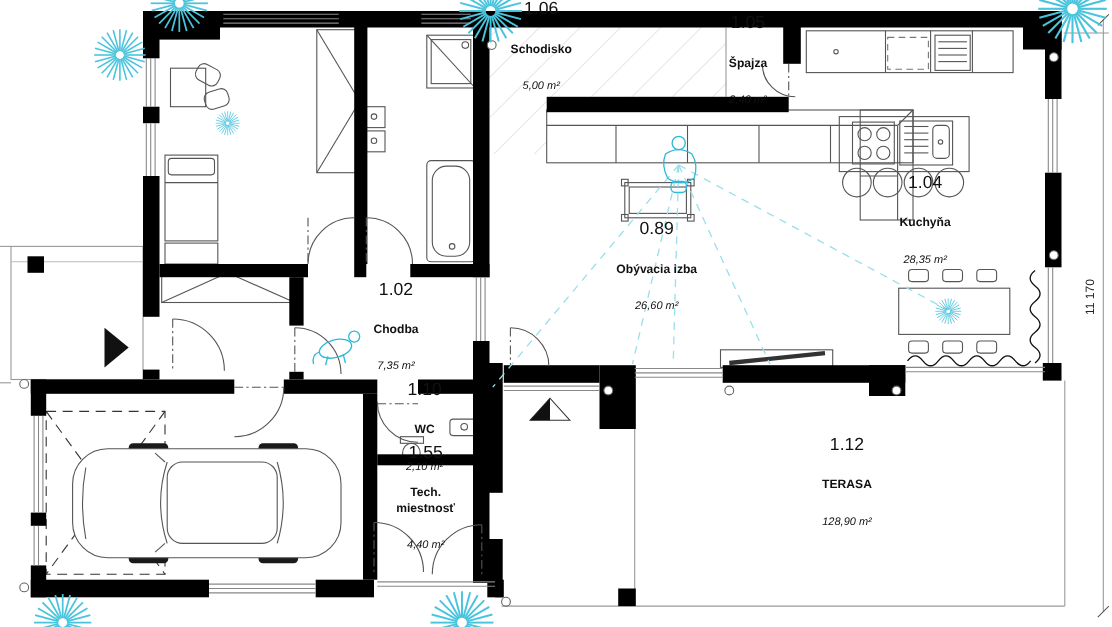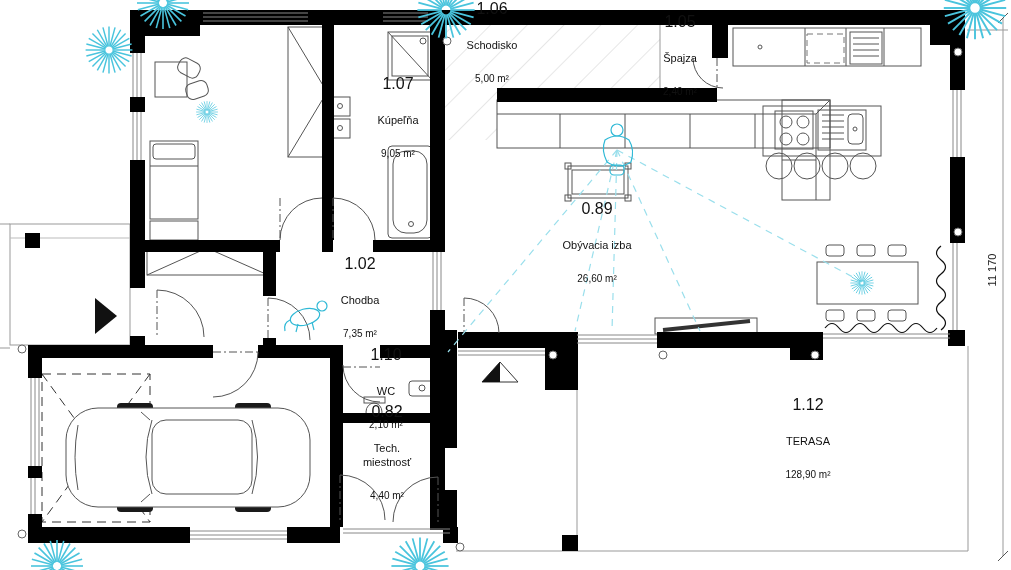--- a/index.html
+++ b/index.html
@@ -2,22 +2,22 @@
 <html><head>
 <meta charset="utf-8">
 <style>
   html,body{margin:0;padding:0;background:#fff;}
   .stage{position:relative;width:1011px;height:570px;background:#fff;overflow:hidden;
          font-family:"Liberation Sans", sans-serif;}
   .plan-svg{position:absolute;left:0;top:0;}
   .room-label{position:absolute;transform:translate(-50%,-50%);text-align:center;
               color:#111;line-height:1.25;white-space:pre-line;pointer-events:none;}
   .room-label .rid{display:block;font-size:16px;}
-  .room-label .rname{display:block;font-size:11px;font-weight:normal;}
-  .room-label .rarea{display:block;font-size:10px;}
+  .room-label .rname{display:block;font-size:11px;font-weight:bold;}
+  .room-label .rarea{display:block;font-size:10px;font-style:italic;}
   .dim-label{position:absolute;left:961px;top:264px;width:62px;text-align:center;
              font-size:11px;color:#222;transform:rotate(-90deg);}
   .tree{stroke:#49c4dd;stroke-width:1.6;}
   .cyan{stroke:#2fb9d6;fill:none;stroke-width:1.2;}
   .wall{fill:#000;}
   .fur{stroke:#555;fill:none;stroke-width:1;}
   .furw{stroke:#555;fill:#fff;stroke-width:1;}
   .glass{stroke:#888;stroke-width:1;}
   .door{stroke:#555;fill:none;stroke-width:1;}
   .leaf{stroke:#555;stroke-width:1;stroke-dasharray:8 3 2 3;}
@@ -391,47 +391,47 @@
 <div class="room-label" style="left:360px;top:297px">
   <span class="rid">1.02</span>
   <span class="rname">Chodba</span>
   <span class="rarea">7,35 m²</span>
 </div>
 <div class="room-label" style="left:597px;top:242px">
   <span class="rid">0.89</span>
   <span class="rname">Obývacia izba</span>
   <span class="rarea">26,60 m²</span>
 </div>
+<div class="room-label" style="left:841px;top:200px">
+  <span class="rid">1.04</span>
+  <span class="rname">Kuchyňa</span>
+  <span class="rarea">28,35 m²</span>
+</div>
 <div class="room-label" style="left:680px;top:55px">
   <span class="rid">1.05</span>
   <span class="rname">Špajza</span>
   <span class="rarea">2,40 m²</span>
 </div>
 <div class="room-label" style="left:492px;top:42px">
   <span class="rid">1.06</span>
   <span class="rname">Schodisko</span>
   <span class="rarea">5,00 m²</span>
 </div>
-<div class="room-label" style="left:398px;top:117px">
-  <span class="rid">1.07</span>
-  <span class="rname">Kúpeľňa</span>
-  <span class="rarea">9,05 m²</span>
-</div>
 <div class="room-label" style="left:386px;top:388px">
   <span class="rid">1.10</span>
   <span class="rname">WC</span>
   <span class="rarea">2,10 m²</span>
 </div>
 <div class="room-label" style="left:387px;top:452px">
-  <span class="rid">0.82</span>
+  <span class="rid">1.55</span>
   <span class="rname">Tech.
 miestnosť</span>
   <span class="rarea">4,40 m²</span>
 </div>
-<div class="room-label" style="left:808px;top:438px">
+<div class="room-label" style="left:770px;top:438px">
   <span class="rid">1.12</span>
   <span class="rname">TERASA</span>
   <span class="rarea">128,90 m²</span>
 </div>
 
 <div class="dim-label">11 170</div>
 
 </div>
 
 </body></html>

